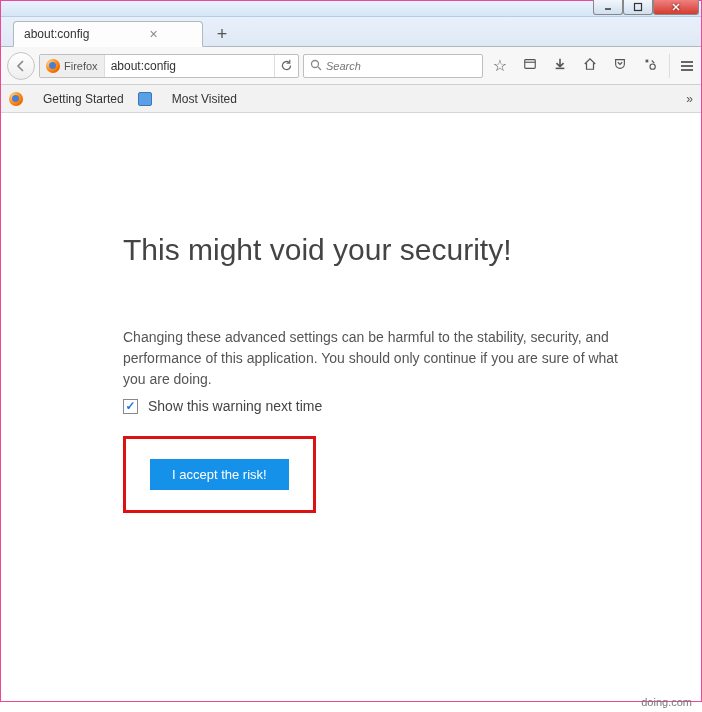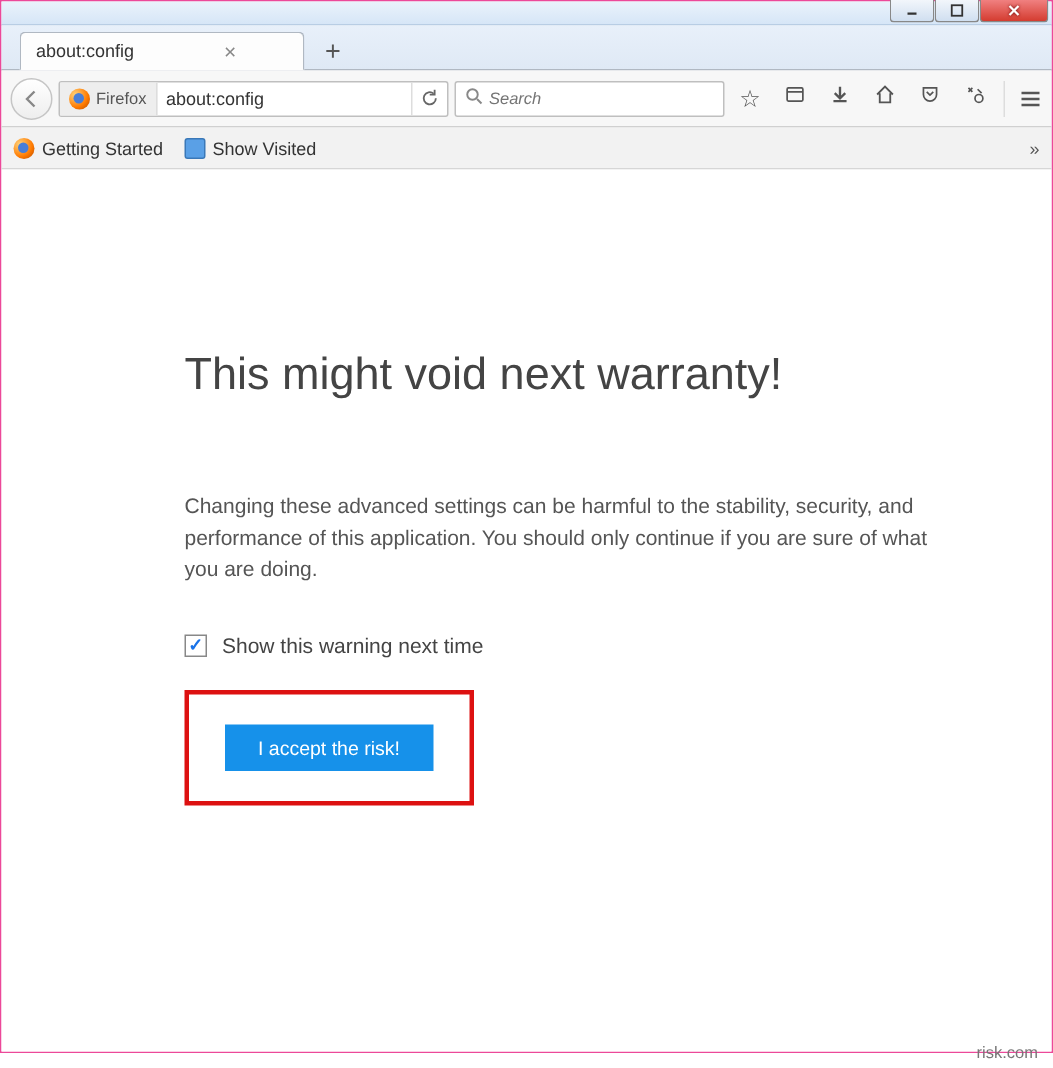--- a/index.html
+++ b/index.html
@@ -181,21 +181,21 @@
   height:28px;
   background:#f2f2f2;
   border-bottom:1px solid #d6d6d6;
   display:flex;
   align-items:center;
   padding:0 8px;
   gap:14px;
   font-size:12px;
   color:#333;
 }
-.bm-item{display:flex;align-items:center;gap:5px;cursor:pointer;}
+.bm-item{display:flex;align-items:center;gap:20px;cursor:pointer;}
 .bm-icon1{width:14px;height:14px;border-radius:50%;background:radial-gradient(circle at 30% 30%,#ffd27a,#ff7a00 60%,#b34700);position:relative;}
 .bm-icon1::after{content:"";position:absolute;width:7px;height:7px;border-radius:50%;background:#4a7ed6;top:3px;left:3px;}
 .bm-icon2{width:14px;height:14px;background:#5aa0e6;border:1px solid #3a78b8;border-radius:2px;}
 .bm-overflow{margin-left:auto;color:#555;cursor:pointer;}
 
 
 .content {
   flex:1;
   background:#fff;
   padding: 120px 0 0 122px;
@@ -206,21 +206,21 @@
   font-size: 30px;
   font-weight: 300;
   color:#444;
   margin-bottom: 60px;
 }
 .content p {
   font-size: 14px;
   line-height: 1.5;
   color:#555;
   max-width: 500px;
-  margin-bottom: 32px;
+  margin-bottom: 8px;
 }
 .chk-row{
   display:flex;align-items:center;gap:10px;font-size:14px;color:#444;
   margin-bottom: 22px;
 }
 .chk{
   width:15px;height:15px;border:1px solid #888;background:#fff;
   display:flex;align-items:center;justify-content:center;
   color:#1a73e8;font-size:12px;font-weight:bold;
 }
@@ -351,32 +351,32 @@
     </div>
   </div>
 
   <div class="bmtoolbar">
     <div class="bm-item">
       <span class="bm-icon1"></span>
       <span>Getting Started</span>
     </div>
     <div class="bm-item">
       <span class="bm-icon2"></span>
-      <span>Show Visited</span>
+      <span>Most Visited</span>
     </div>
     <span class="bm-overflow">»</span>
   </div>
 
   <div class="content">
-    <h1>This might void next warranty!</h1>
+    <h1>This might void your security!</h1>
     <p>Changing these advanced settings can be harmful to the stability, security, and performance of this application. You should only continue if you are sure of what you are doing.</p>
     <div class="chk-row">
       <div class="chk">✓</div>
       <span>Show this warning next time</span>
     </div>
     <div class="highlight-box">
       <button class="accept-btn">I accept the risk!</button>
     </div>
   </div>
 
 </div>
 
-<div class="watermark">risk.com</div>
+<div class="watermark">doing.com</div>
 
 </body></html>

